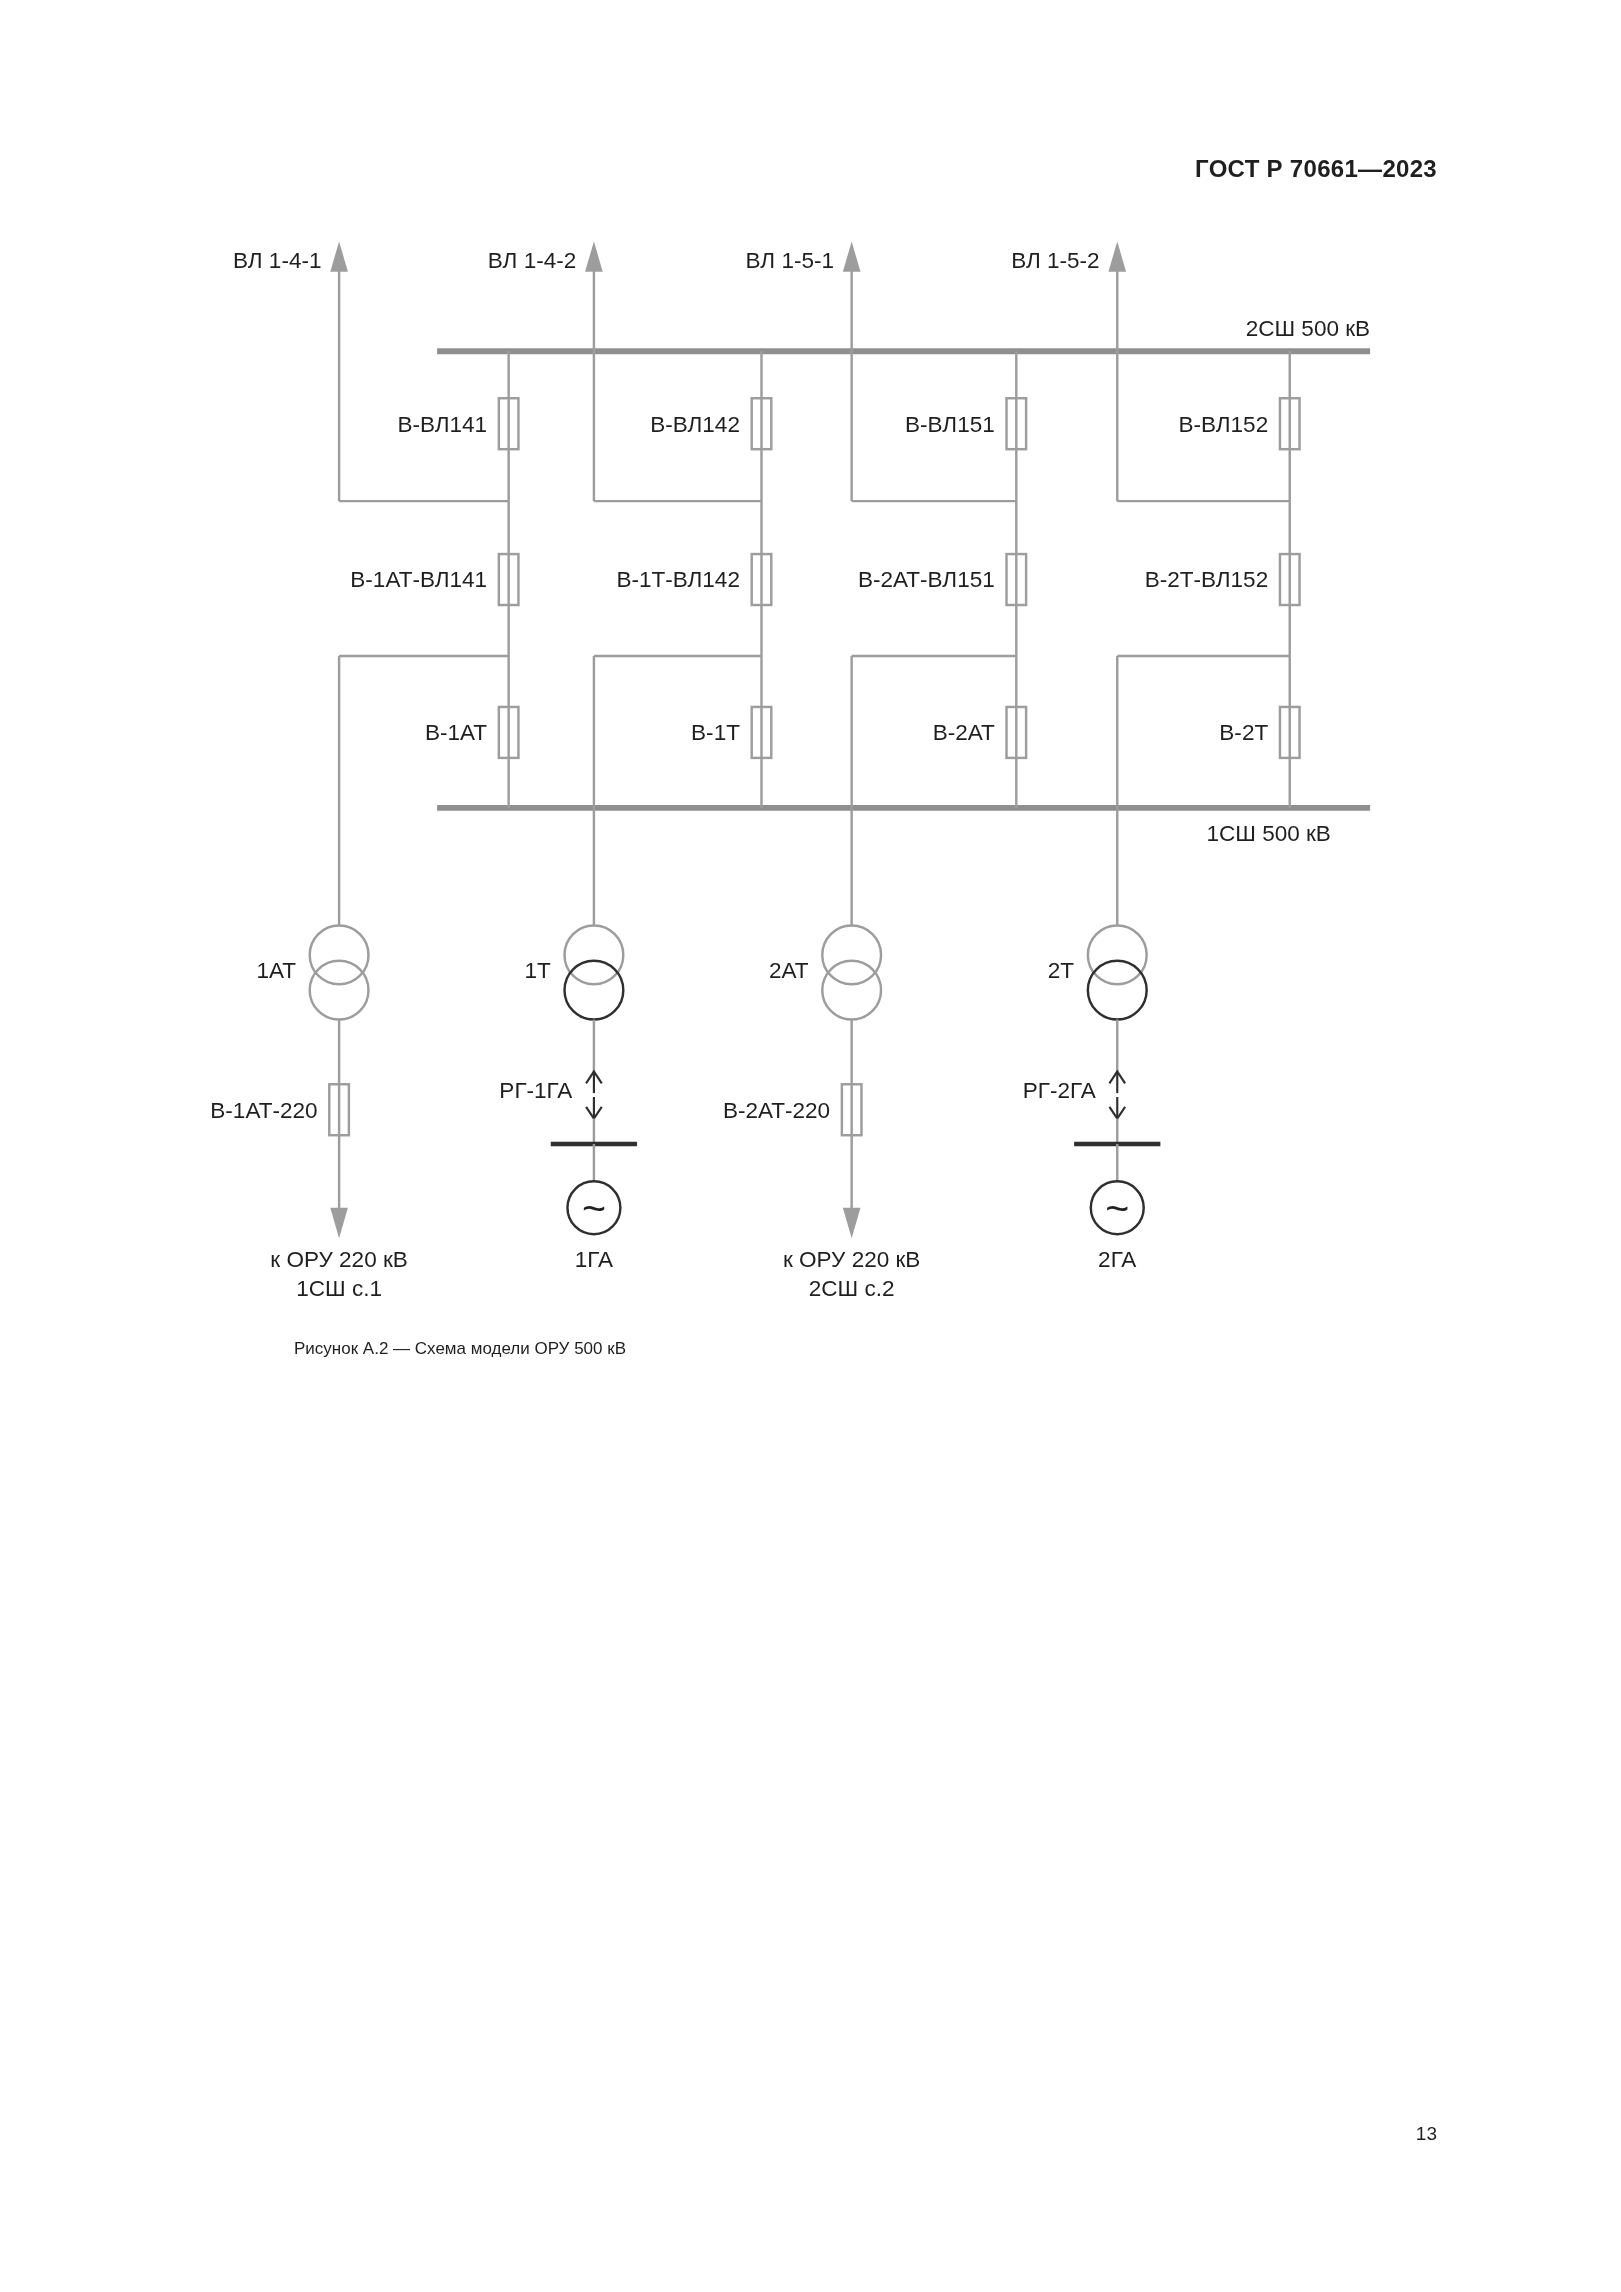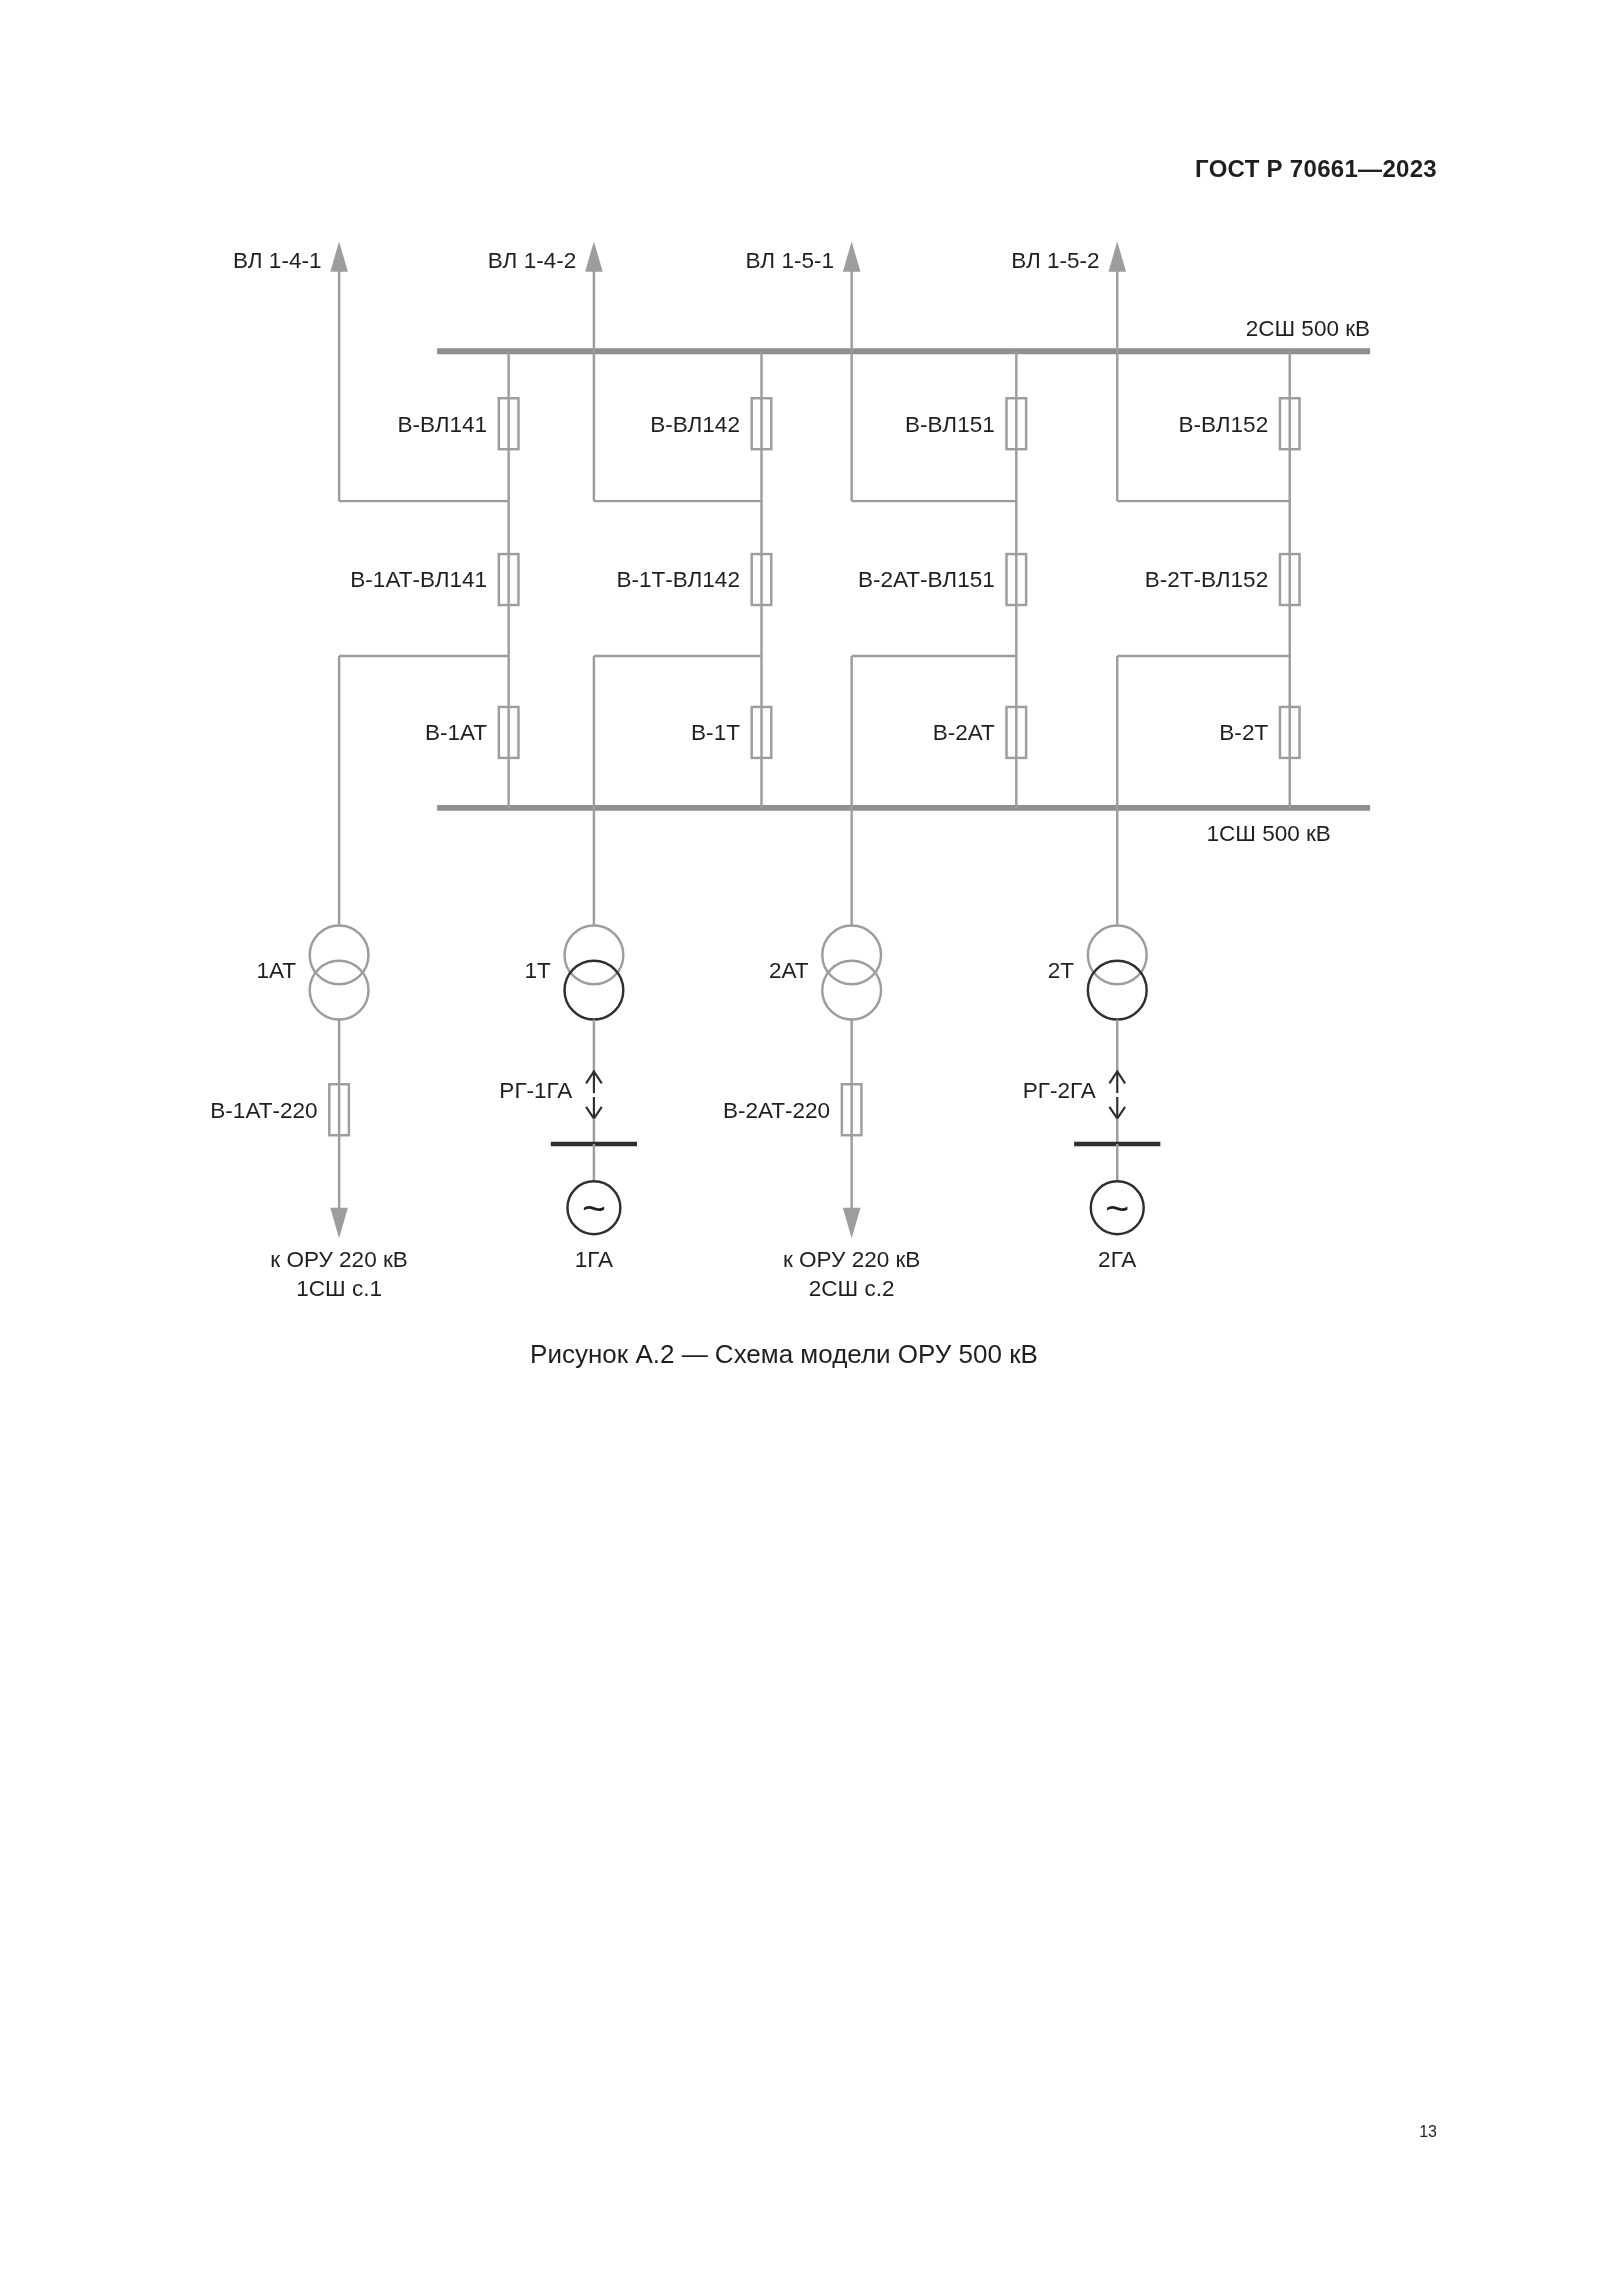--- a/index.html
+++ b/index.html
@@ -7,24 +7,24 @@
   body {
     width:1621px; height:2293px; position:relative; overflow:hidden;
     font-family:"Liberation Sans", sans-serif; color:#1f1f1f;
   }
   .header {
     position:absolute; top:155px; right:184px;
     font-size:24px; font-weight:bold; letter-spacing:0.3px;
   }
   .caption {
     position:absolute; top:1339px; left:294px; width:980px;
-    text-align:center; font-size:26px;
+    font-size:17px;
   }
   .pagenum {
-    position:absolute; top:2123px; right:184px; font-size:16px;
+    position:absolute; top:2123px; right:184px; font-size:19px;
   }
   svg.diagram { position:absolute; left:0; top:0; }
   .ln   { stroke:#9d9d9d; stroke-width:2.5; fill:none; }
   .bus  { stroke:#8f8f8f; stroke-width:6; fill:none; }
   .brk  { fill:none; stroke:#9d9d9d; stroke-width:2.5; }
   .arrow{ fill:#9d9d9d; stroke:none; }
   .xf   { fill:none; stroke:#9d9d9d; stroke-width:2.5; }
   .xfd  { fill:none; stroke:#2f2f2f; stroke-width:2.5; }
   .gen  { fill:none; stroke:#2f2f2f; stroke-width:2.5; }
   .chev { fill:none; stroke:#2f2f2f; stroke-width:2.2; }

